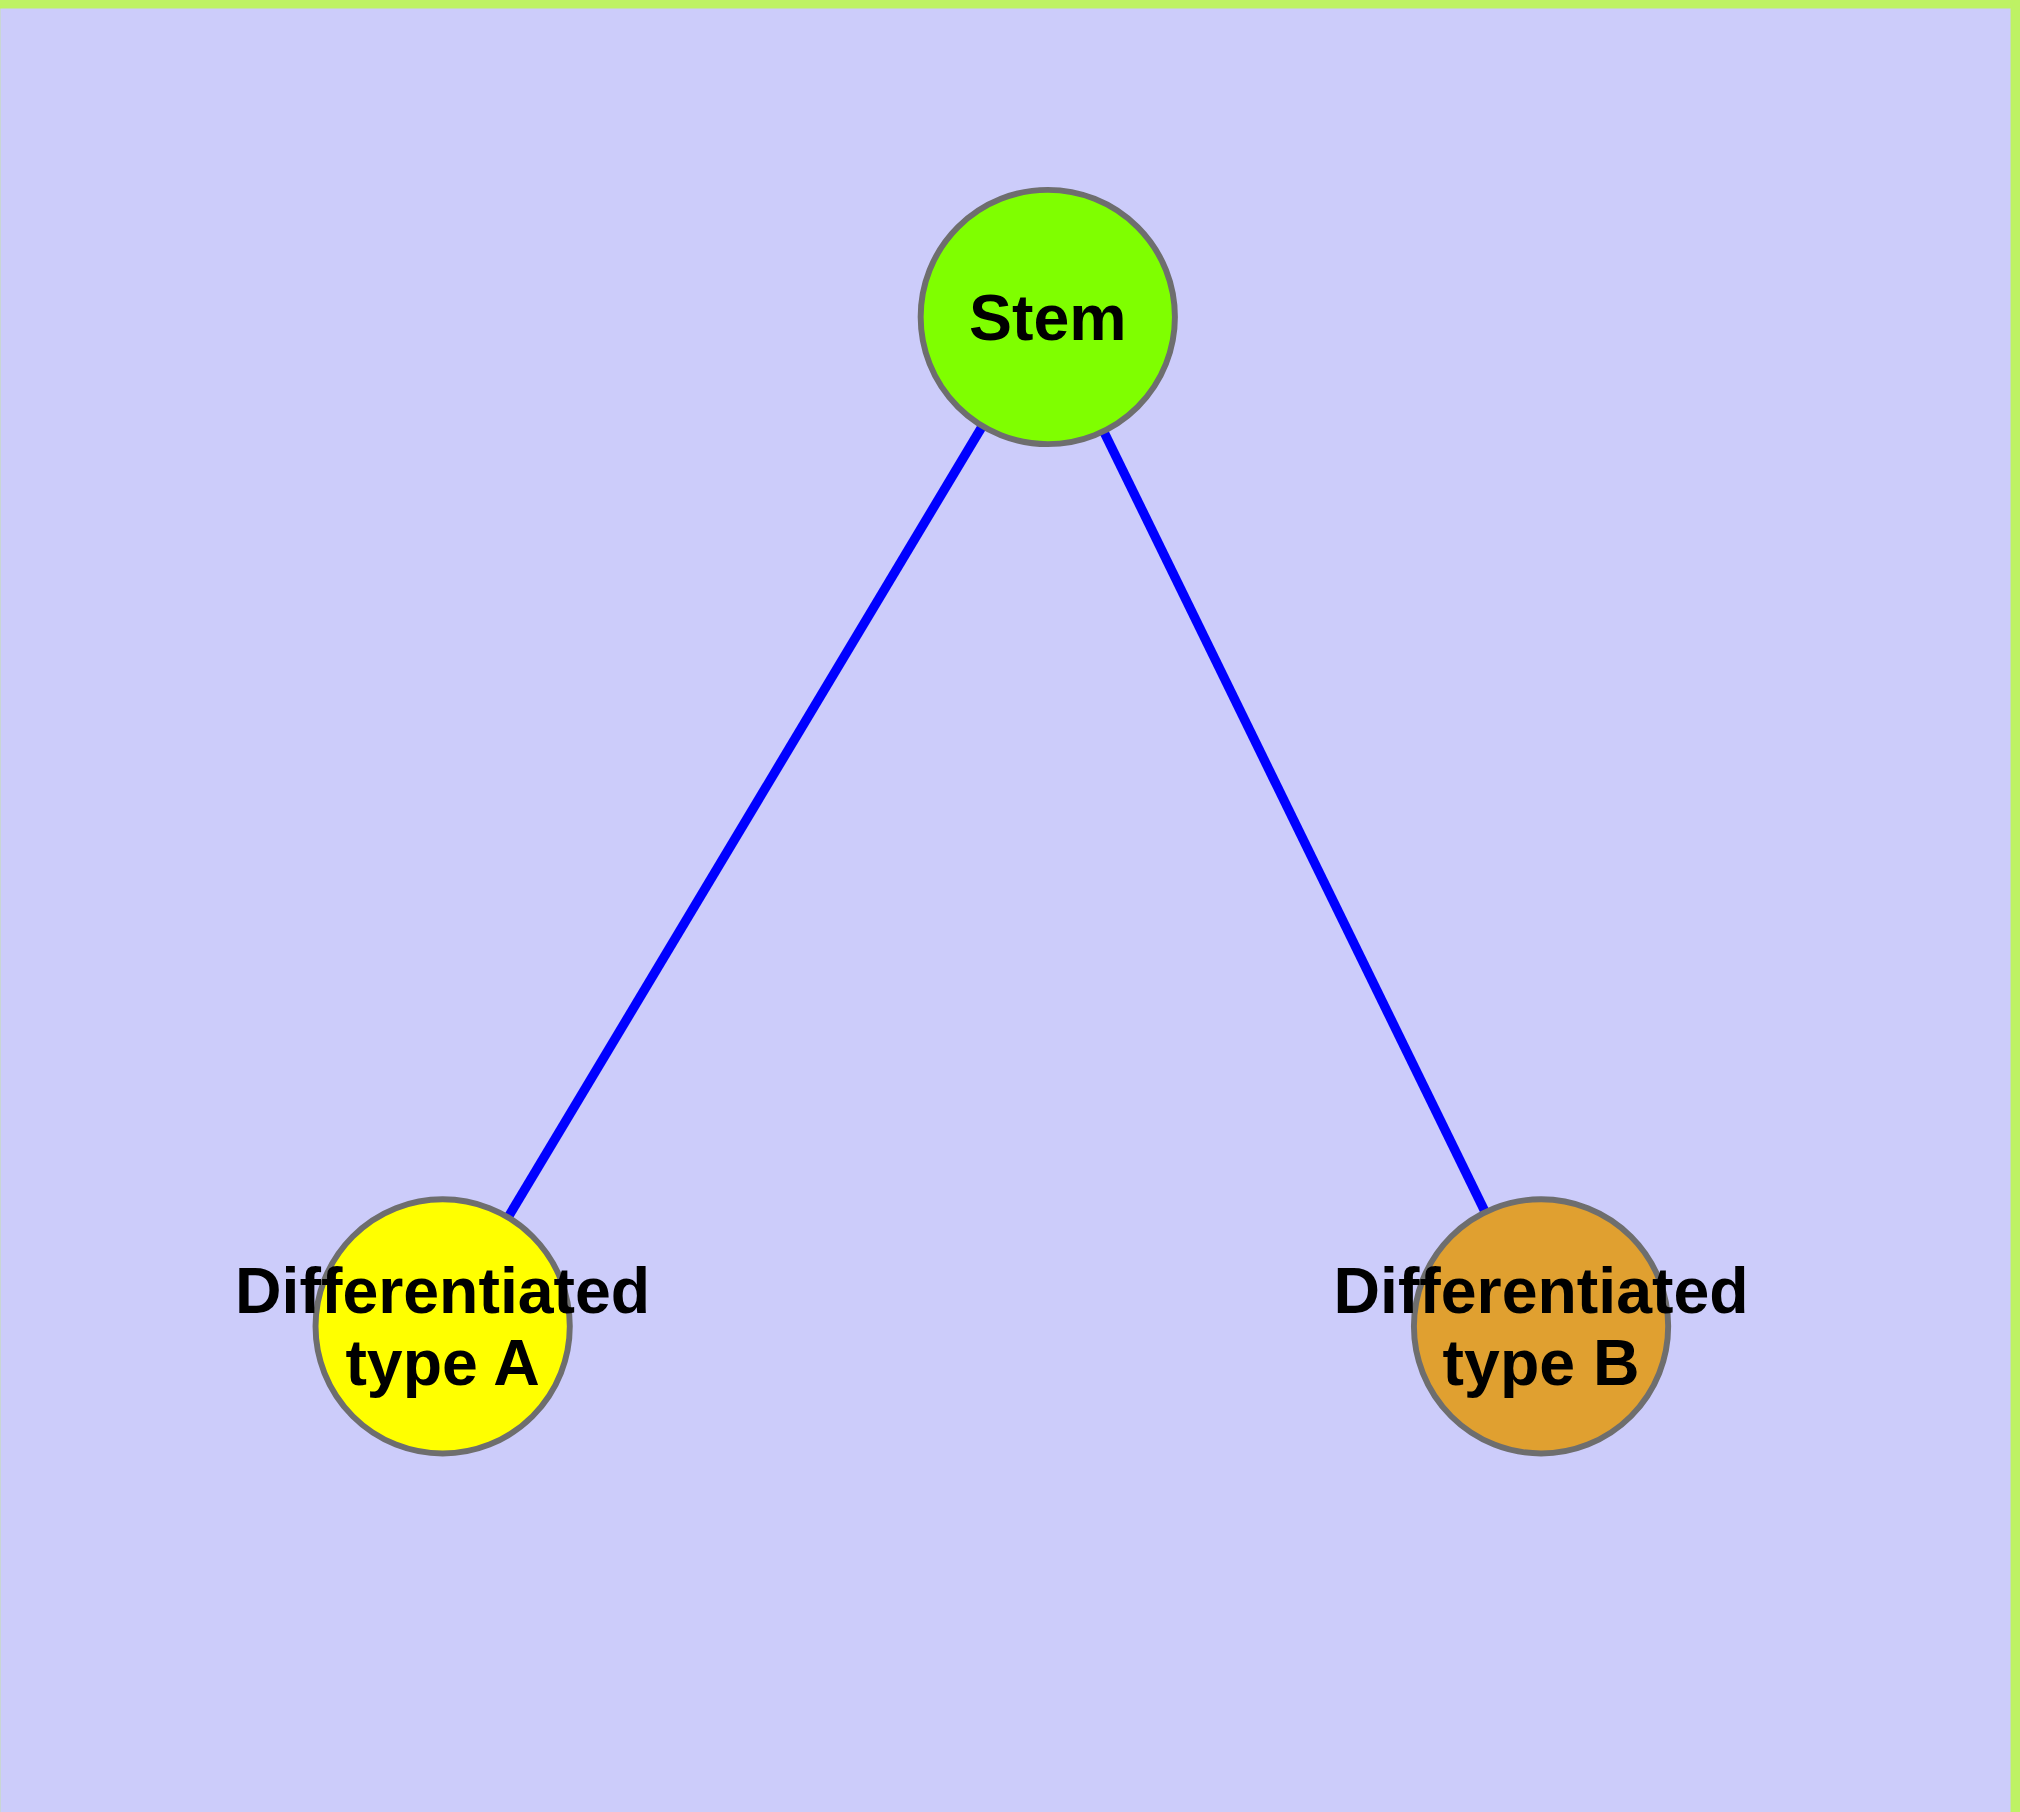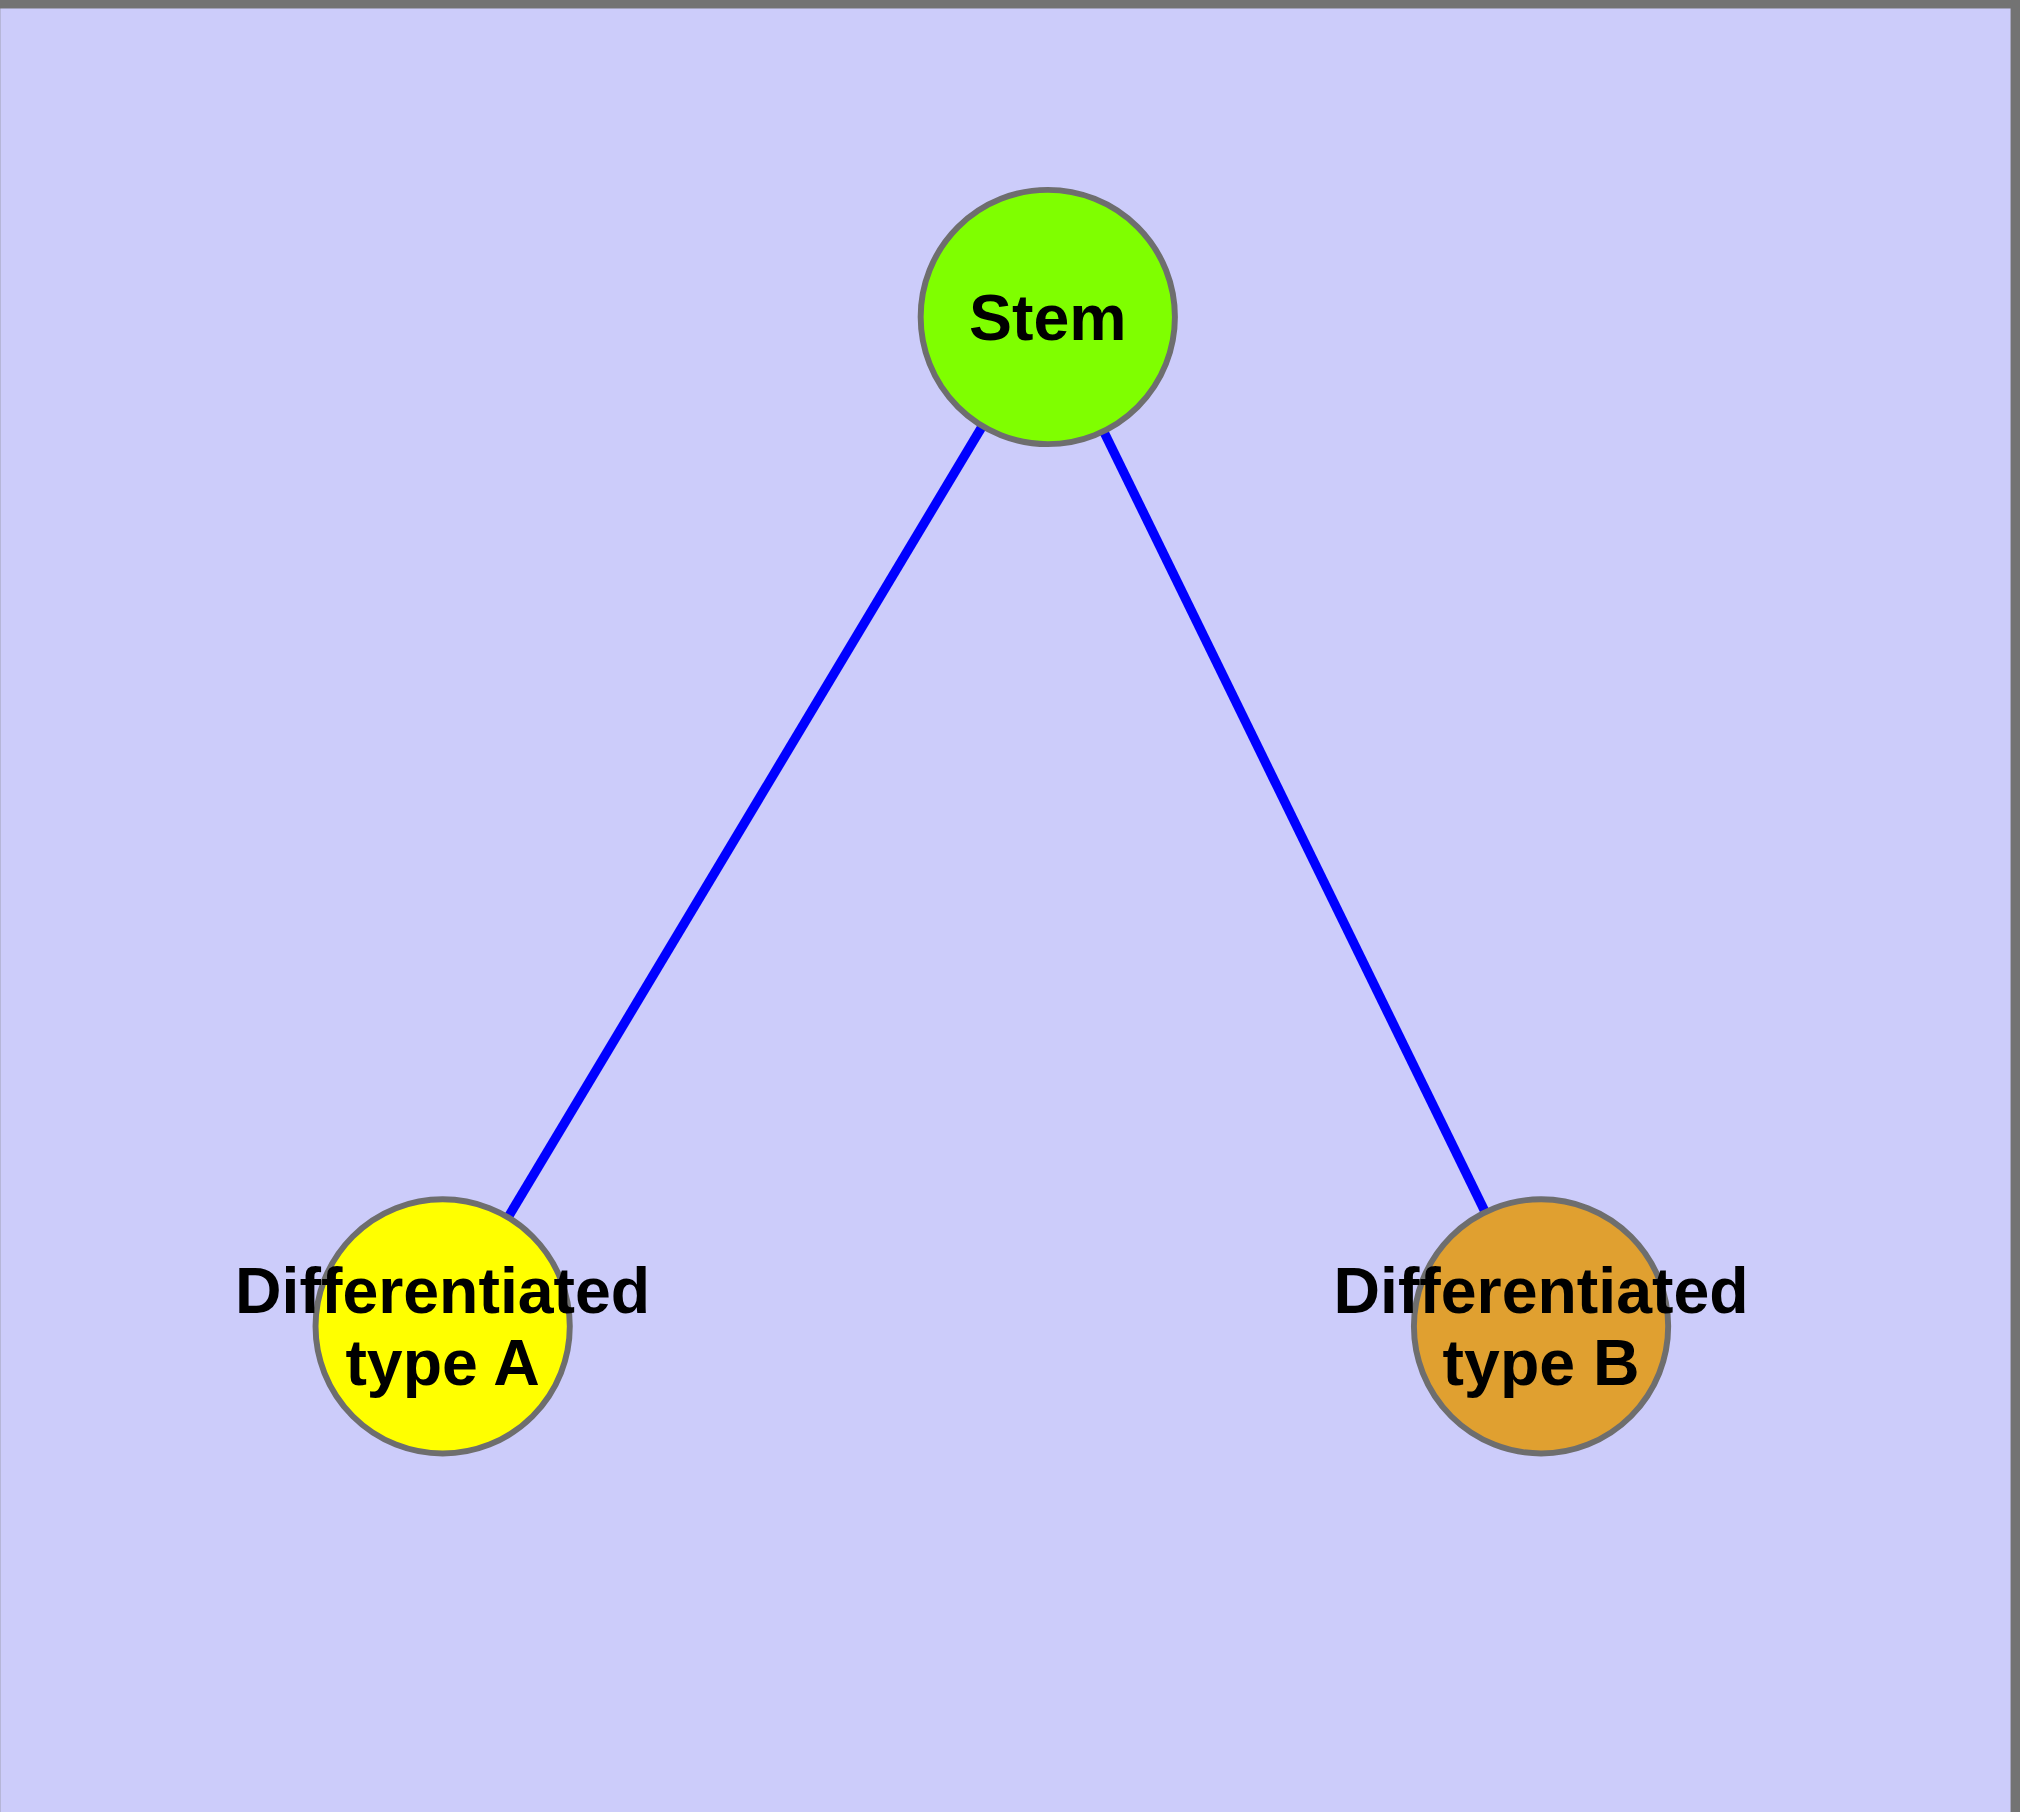--- a/index.html
+++ b/index.html
@@ -10,21 +10,21 @@
   body {
     width: 2021px;
     height: 1812px;
     overflow: hidden;
     font-family: "Liberation Sans", sans-serif;
   }
   #graph-canvas {
     position: relative;
     width: 2021px;
     height: 1812px;
-    background: #737373;
+    background: #bef264;
   }
   #graph-svg {
     position: absolute;
     top: 0;
     left: 0;
     width: 2021px;
     height: 1812px;
     display: block;
   }
   .node-label {

